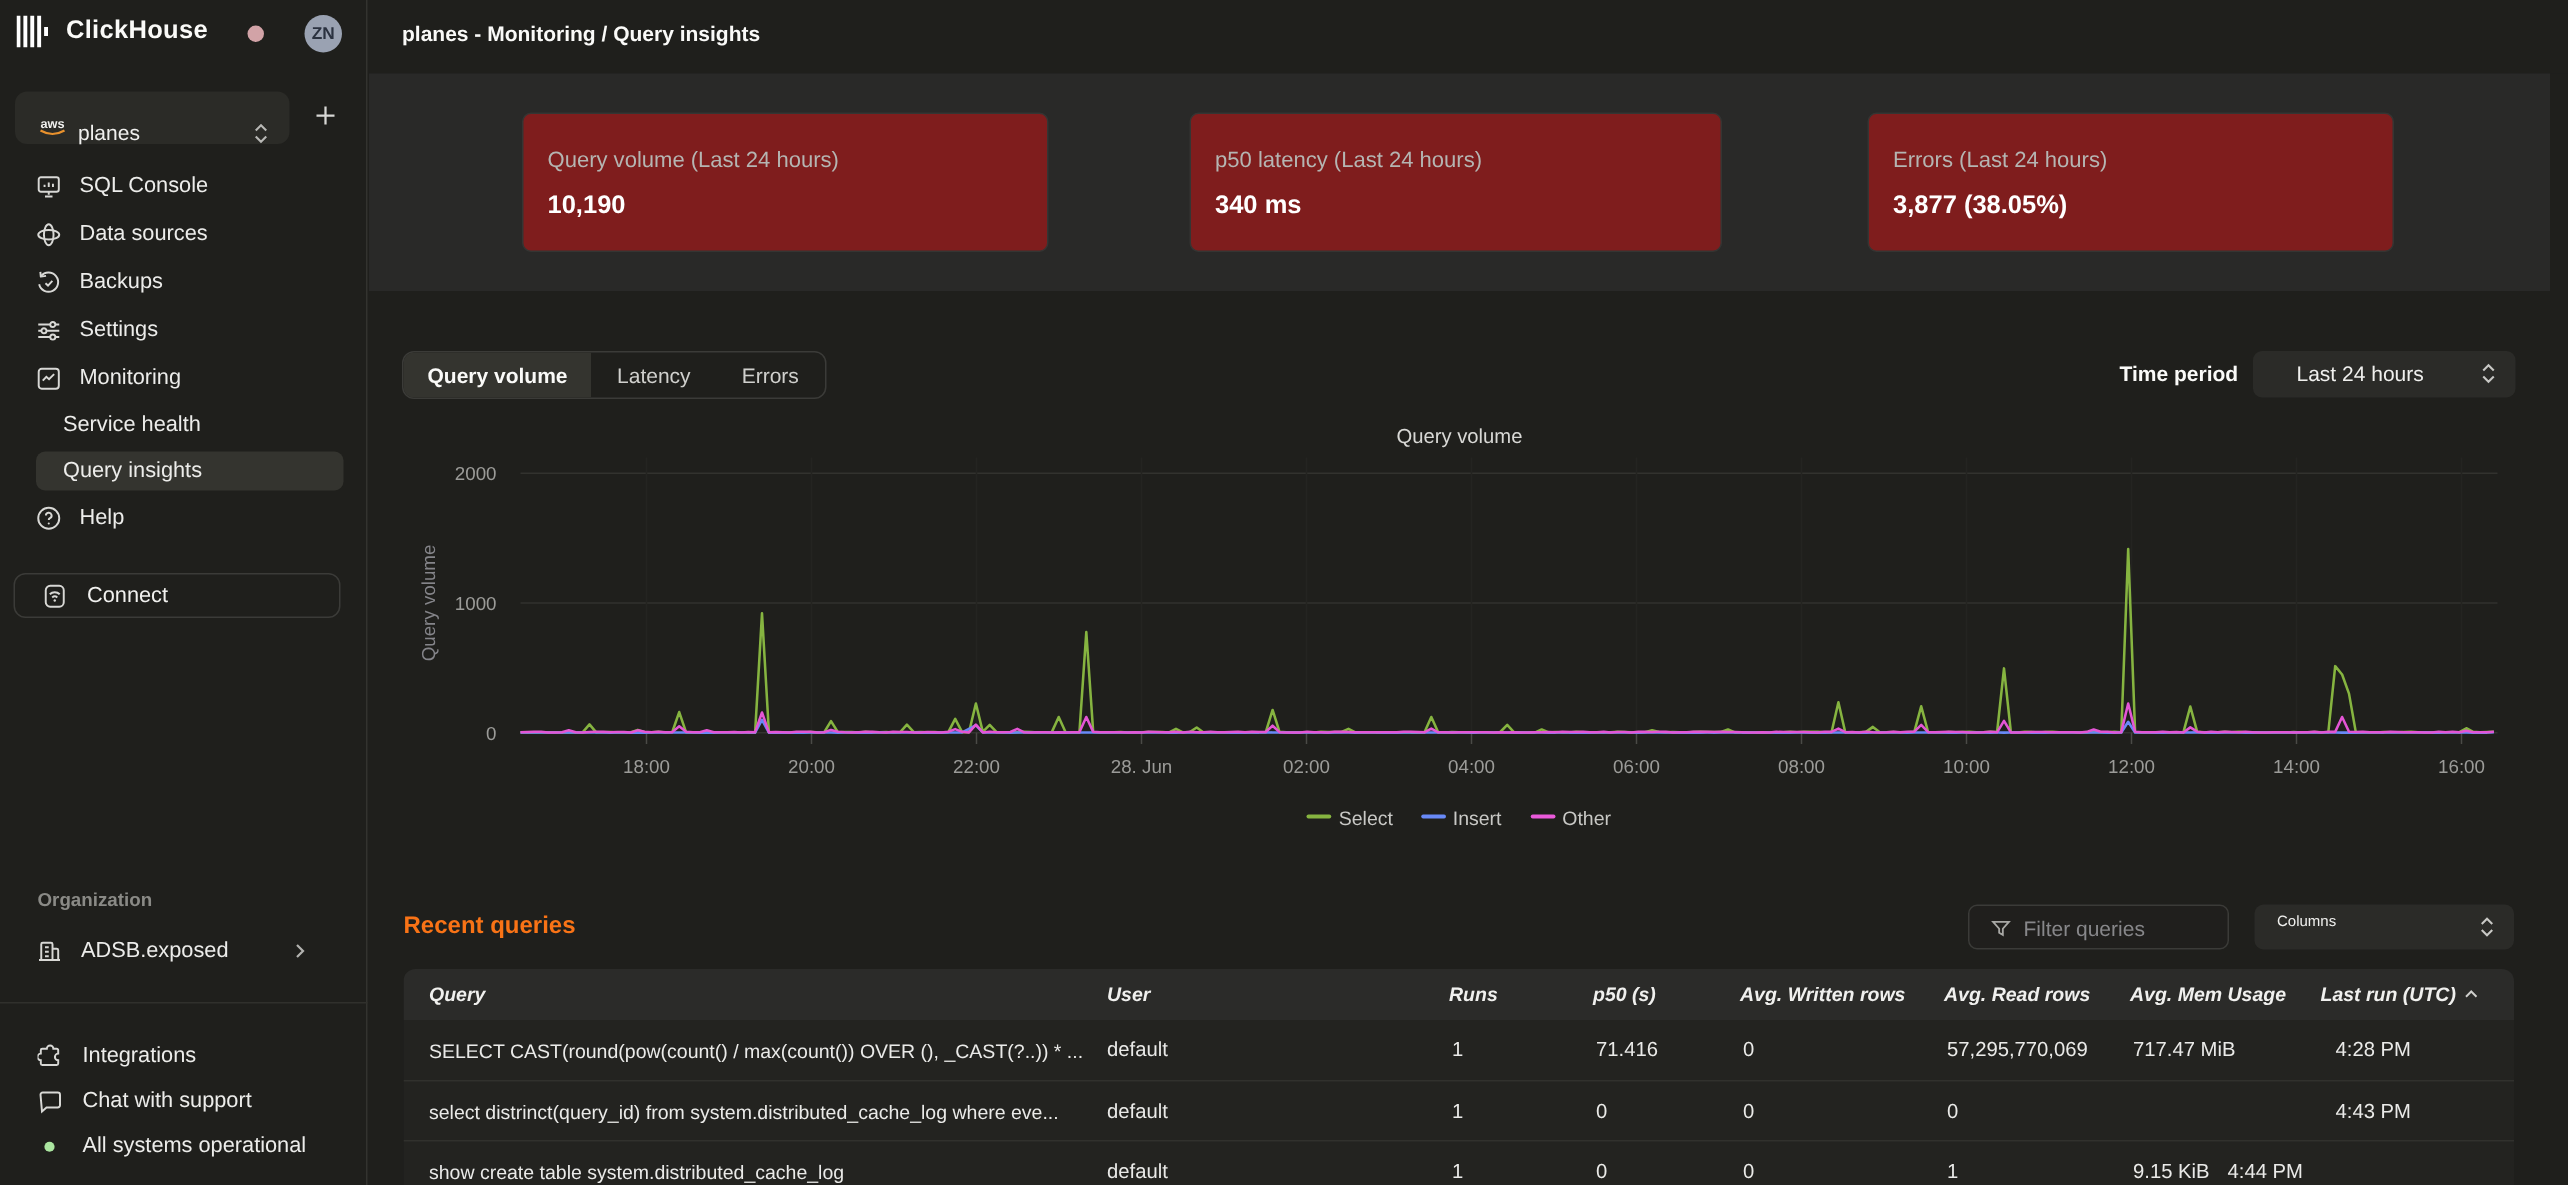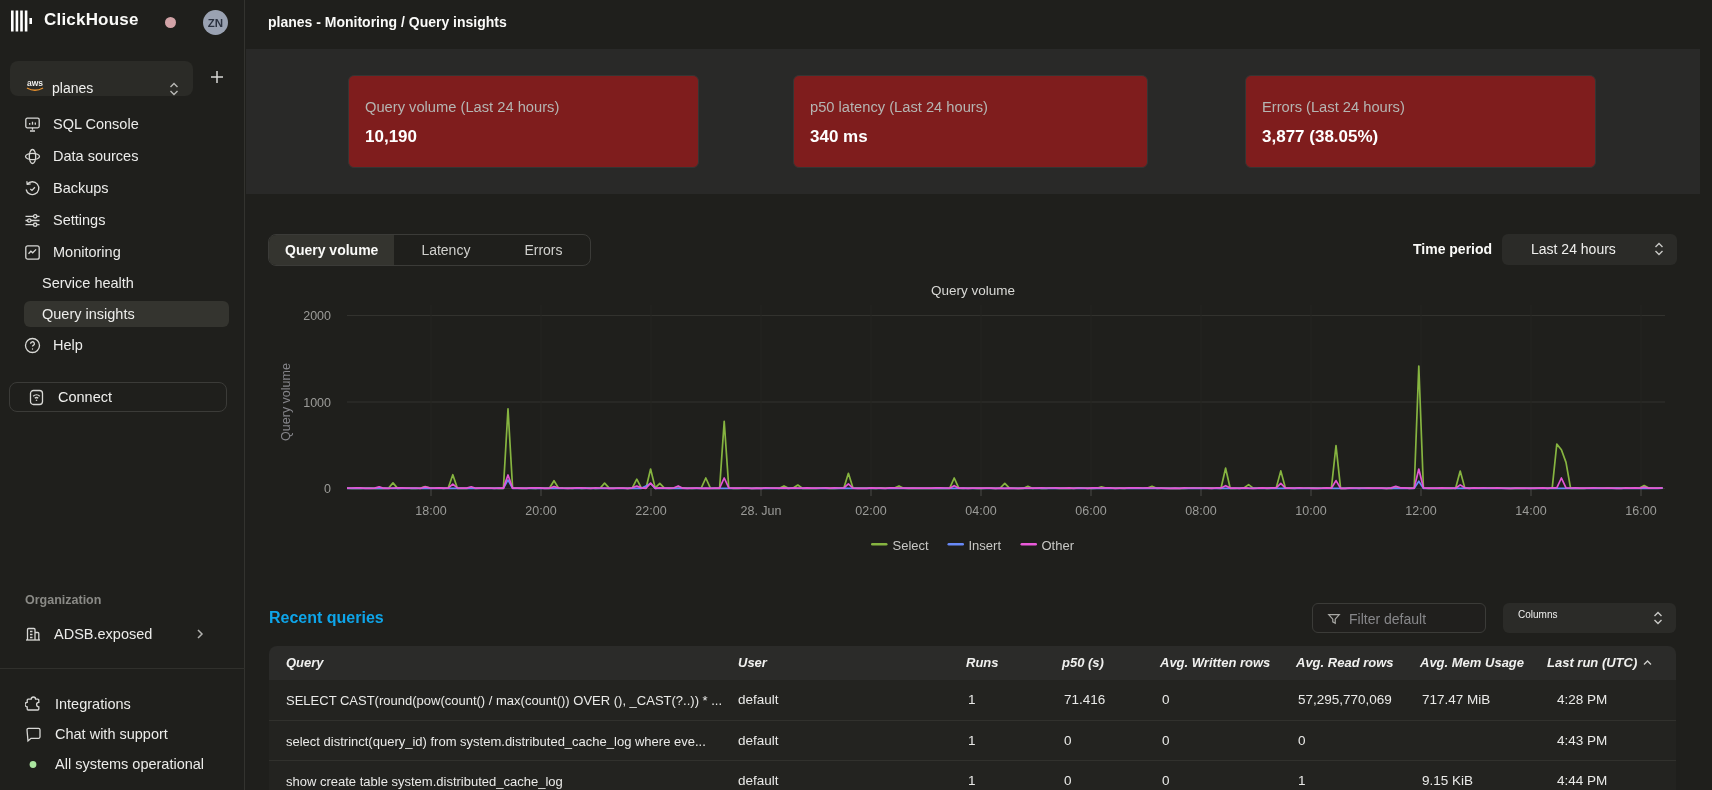--- a/index.html
+++ b/index.html
@@ -46,30 +46,30 @@
 #topbar .t { position:absolute; left:22px; top:14px; font-size:14px; font-weight:700; color:#fafaf8; }
 #band { position:absolute; left:246px; top:49px; width:1454px; height:145px; background:#292928; }
 .card { position:absolute; top:25.5px; height:93px; background:#7f1d1d; border:1px solid #353533;
   border-radius:6px; }
 .card .lbl { position:absolute; left:16px; top:23px; font-size:14.7px; color:#b5b5b2; }
 .card .val { position:absolute; left:16px; top:51px; font-size:17px; font-weight:700; color:#ffffff; }
 
 
 #tabs { position:absolute; left:268px; top:234px; height:32px; display:flex;
   border:1px solid #3b3b38; border-radius:8px; overflow:hidden; }
-#tabs .tab { height:30px; display:flex; align-items:center; padding:0 27px;
+#tabs .tab { height:30px; display:flex; align-items:center; padding:0 17px;
   font-size:14px; color:#d0d0cd; }
 #tabs .tab.act { background:#34342f; color:#fafaf8; font-weight:700; padding:0 16px; }
 .tp-label { position:absolute; left:1413px; top:241px; font-size:14px; font-weight:700; color:#fafaf8; }
 .tp-select { position:absolute; left:1502px; top:234px; width:175px; height:31px;
   background:#2b2b28; border-radius:6px; }
 .tp-select .tx { position:absolute; left:29px; top:7px; font-size:14px; color:#f0f0ee; }
 
 
-.rq-head { position:absolute; left:269px; top:609px; font-size:16px; font-weight:700; color:#0ea5e9; }
+.rq-head { position:absolute; left:269px; top:609px; font-size:16px; font-weight:700; color:#f97316; }
 .filter-box { position:absolute; left:1312px; top:603px; width:174px; height:30px;
   border:1px solid #3b3b38; border-radius:6px; background:#201f1d; }
 .filter-box .ph { position:absolute; left:36px; top:7px; font-size:14px; color:#87878a; }
 .cols-select { position:absolute; left:1503px; top:603px; width:173px; height:30px;
   background:#2b2b28; border-radius:6px; }
 .cols-select .tx { position:absolute; left:15px; top:6px; font-size:10px; color:#f0f0ee; }
 #tbl { position:absolute; left:269px; top:646px; width:1407px; height:144px;
   border-radius:8px 8px 0 0; overflow:hidden; }
 #tbl .hrow { position:absolute; left:0; top:0; width:1407px; height:34px; background:#2b2b29; }
 #tbl .hc { position:absolute; top:9px; font-size:13px; font-weight:700; color:#f0f0ee;font-style:italic; }
@@ -294,21 +294,21 @@
 <text x="968.5" y="550" font-size="13" fill="#c8c8c5" font-family="Liberation Sans">Insert</text>
 <rect x="1020.5" y="543" width="16.5" height="2.6" rx="1.3" fill="#ea5ada"></rect>
 <text x="1041.5" y="550" font-size="13" fill="#c8c8c5" font-family="Liberation Sans">Other</text>
 </svg>
 
   <div class="rq-head">Recent queries</div>
   <div class="filter-box">
     <svg style="position:absolute; left:14px; top:8px;" width="14" height="14" viewBox="0 0 16 16" fill="none" stroke="#a8a8a5" stroke-width="1.4">
       <path d="M2 3 h12 l-4.6 5.2 v4.6 l-2.8 -1.6 v-3 z"></path>
     </svg>
-    <div class="ph">Filter default</div>
+    <div class="ph">Filter queries</div>
   </div>
   <div class="cols-select">
     <div class="tx">Columns</div>
     <svg style="position:absolute; right:13px; top:8px;" width="10" height="14" viewBox="0 0 10 14">
       <path d="M1.5 5 L5 1.5 L8.5 5" stroke="#c8c8c5" stroke-width="1.4" fill="none"></path>
       <path d="M1.5 9 L5 12.5 L8.5 9" stroke="#c8c8c5" stroke-width="1.4" fill="none"></path>
     </svg>
   </div>
 
   <div id="tbl">
@@ -345,17 +345,17 @@
       <div class="c mut" style="left:1288px;">4:43 PM</div>
     </div>
     <div class="row" style="top:114px;">
       <div class="c qc" style="left:17px;">show create table system.distributed_cache_log</div>
       <div class="c mut" style="left:469px;">default</div>
       <div class="c mut" style="left:699px;">1</div>
       <div class="c mut" style="left:795px;">0</div>
       <div class="c mut" style="left:893px;">0</div>
       <div class="c mut" style="left:1029px;">1</div>
       <div class="c mut" style="left:1153px;">9.15 KiB</div>
-      <div class="c mut" style="left:1288px;">4:44 PM</div>
+      <div class="c mut" style="left:1216px;">4:44 PM</div>
     </div>
   </div>
 
 </div>
 
 </body></html>

